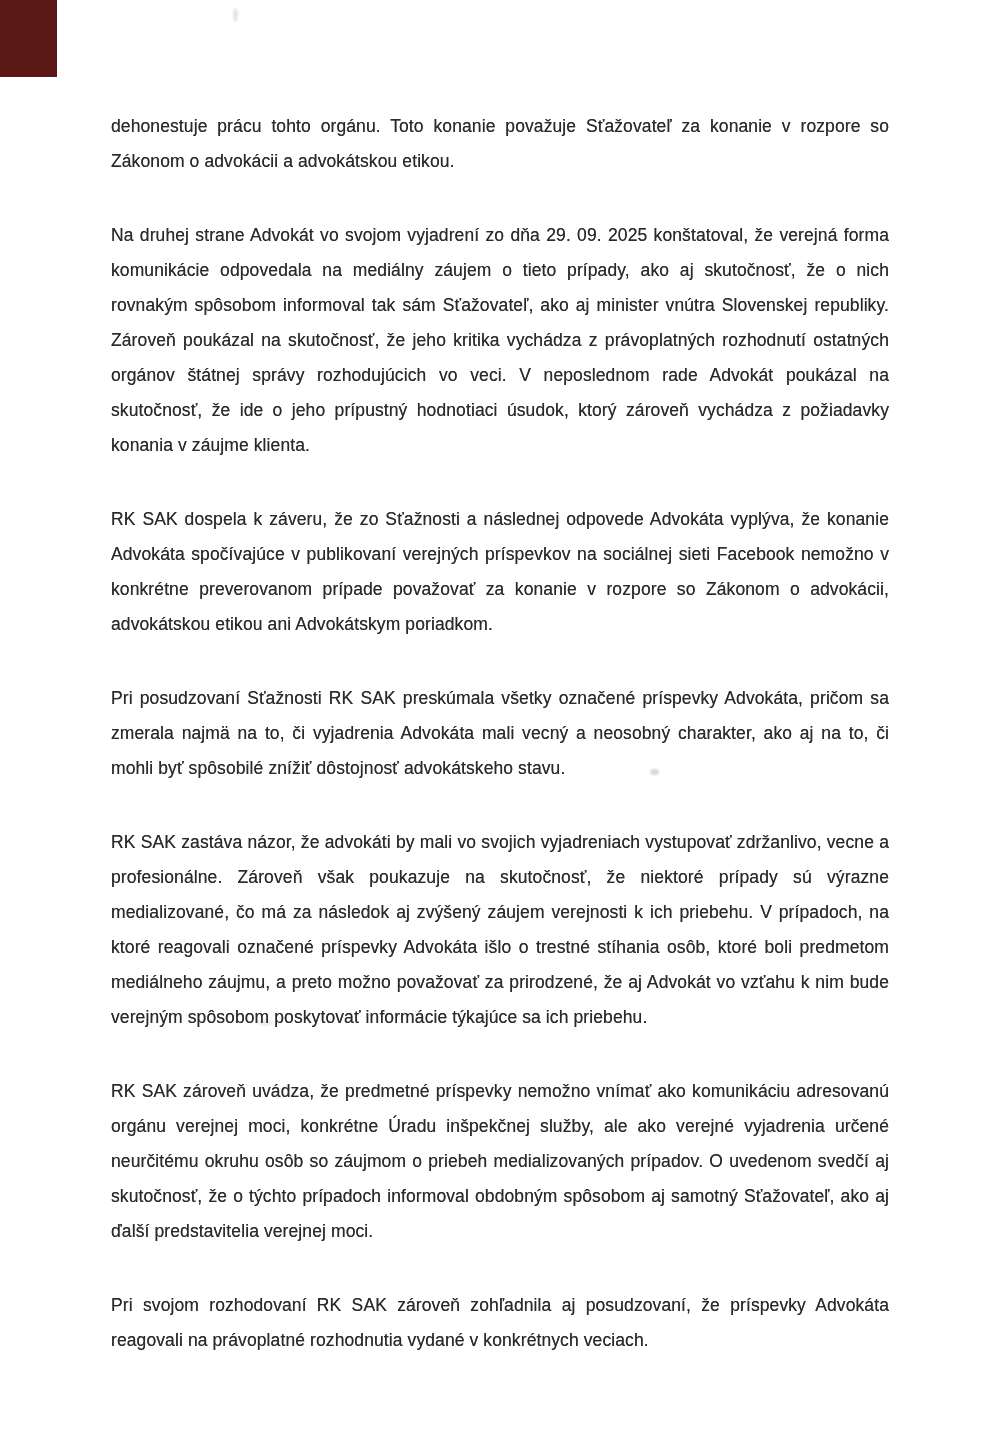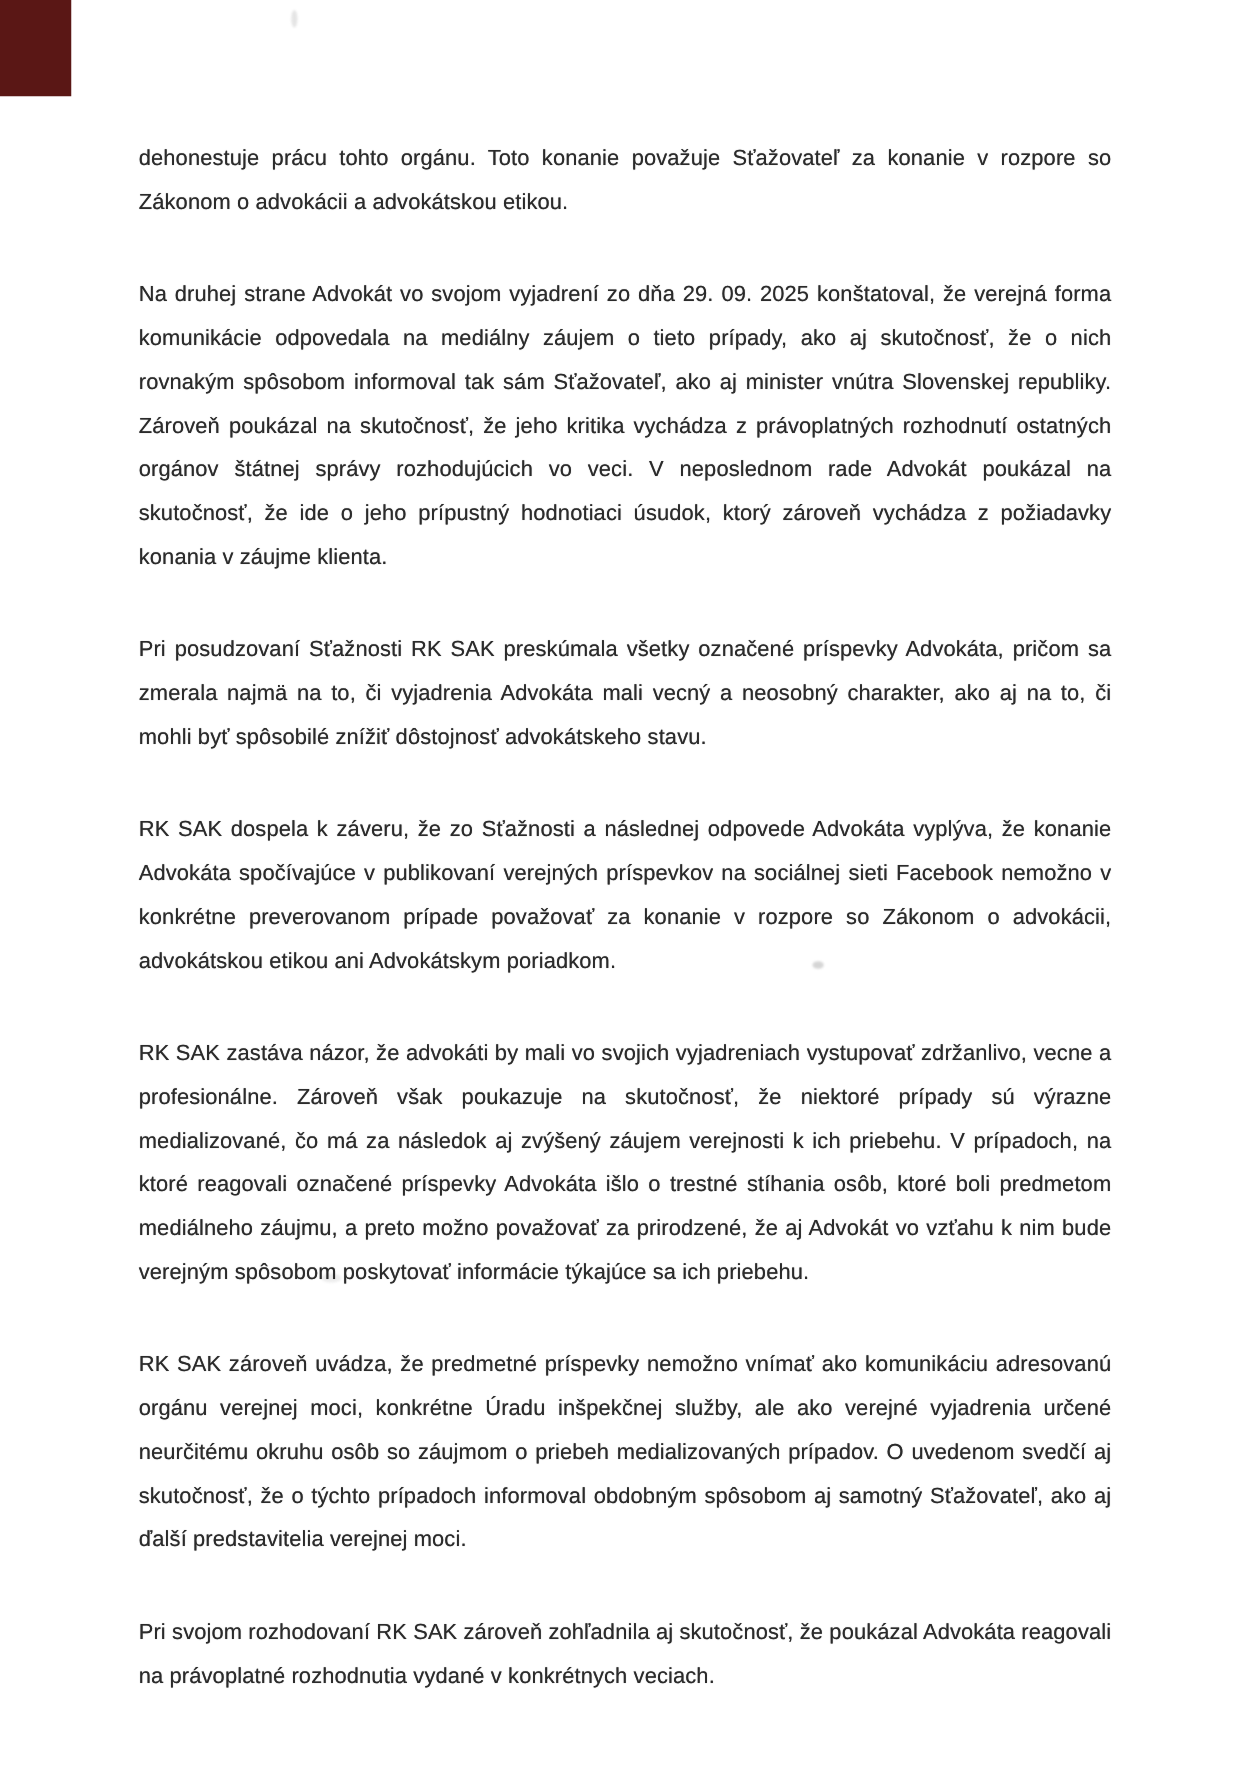--- a/index.html
+++ b/index.html
@@ -62,20 +62,20 @@
 
   <div class="corner-mark"></div>
 
   <div class="scan-artifact artifact-top"></div>
   <div class="scan-artifact artifact-mid"></div>
   <div class="scan-artifact artifact-low"></div>
 
   <div class="content">
     <div class="para">dehonestuje prácu tohto orgánu. Toto konanie považuje Sťažovateľ za konanie v rozpore so Zákonom o advokácii a advokátskou etikou.</div>
     <div class="para">Na druhej strane Advokát vo svojom vyjadrení zo dňa 29. 09. 2025 konštatoval, že verejná forma komunikácie odpovedala na mediálny záujem o tieto prípady, ako aj skutočnosť, že o nich rovnakým spôsobom informoval tak sám Sťažovateľ, ako aj minister vnútra Slovenskej republiky. Zároveň poukázal na skutočnosť, že jeho kritika vychádza z právoplatných rozhodnutí ostatných orgánov štátnej správy rozhodujúcich vo veci. V neposlednom rade Advokát poukázal na skutočnosť, že ide o jeho prípustný hodnotiaci úsudok, ktorý zároveň vychádza z požiadavky konania v záujme klienta.</div>
+    <div class="para">RK SAK dospela k záveru, že zo Sťažnosti a následnej odpovede Advokáta vyplýva, že konanie Advokáta spočívajúce v publikovaní verejných príspevkov na sociálnej sieti Facebook nemožno v konkrétne preverovanom prípade považovať za konanie v rozpore so Zákonom o advokácii, advokátskou etikou ani Advokátskym poriadkom.</div>
     <div class="para">Pri posudzovaní Sťažnosti RK SAK preskúmala všetky označené príspevky Advokáta, pričom sa zmerala najmä na to, či vyjadrenia Advokáta mali vecný a neosobný charakter, ako aj na to, či mohli byť spôsobilé znížiť dôstojnosť advokátskeho stavu.</div>
-    <div class="para">RK SAK dospela k záveru, že zo Sťažnosti a následnej odpovede Advokáta vyplýva, že konanie Advokáta spočívajúce v publikovaní verejných príspevkov na sociálnej sieti Facebook nemožno v konkrétne preverovanom prípade považovať za konanie v rozpore so Zákonom o advokácii, advokátskou etikou ani Advokátskym poriadkom.</div>
     <div class="para">RK SAK zastáva názor, že advokáti by mali vo svojich vyjadreniach vystupovať zdržanlivo, vecne a profesionálne. Zároveň však poukazuje na skutočnosť, že niektoré prípady sú výrazne medializované, čo má za následok aj zvýšený záujem verejnosti k ich priebehu. V prípadoch, na ktoré reagovali označené príspevky Advokáta išlo o trestné stíhania osôb, ktoré boli predmetom mediálneho záujmu, a preto možno považovať za prirodzené, že aj Advokát vo vzťahu k nim bude verejným spôsobom poskytovať informácie týkajúce sa ich priebehu.</div>
     <div class="para">RK SAK zároveň uvádza, že predmetné príspevky nemožno vnímať ako komunikáciu adresovanú orgánu verejnej moci, konkrétne Úradu inšpekčnej služby, ale ako verejné vyjadrenia určené neurčitému okruhu osôb so záujmom o priebeh medializovaných prípadov. O uvedenom svedčí aj skutočnosť, že o týchto prípadoch informoval obdobným spôsobom aj samotný Sťažovateľ, ako aj ďalší predstavitelia verejnej moci.</div>
-    <div class="para">Pri svojom rozhodovaní RK SAK zároveň zohľadnila aj skutočnosť, že poukázal Advokáta reagovali na právoplatné rozhodnutia vydané v konkrétnych veciach.</div>
+    <div class="para">Pri svojom rozhodovaní RK SAK zároveň zohľadnila aj posudzovaní, že príspevky Advokáta reagovali na právoplatné rozhodnutia vydané v konkrétnych veciach.</div>
   </div>
 
 </div>
 
 </body></html>

